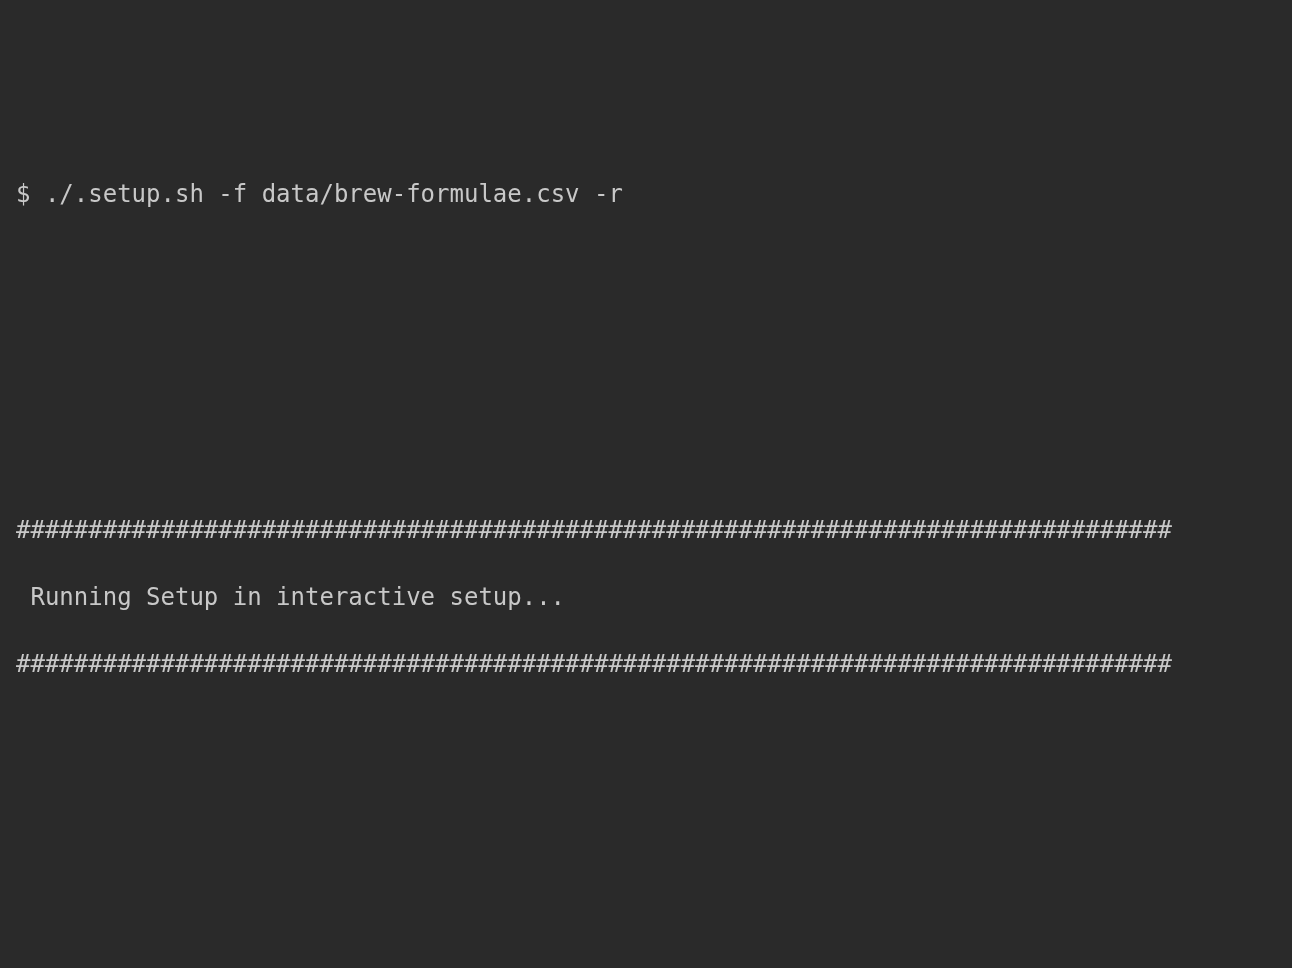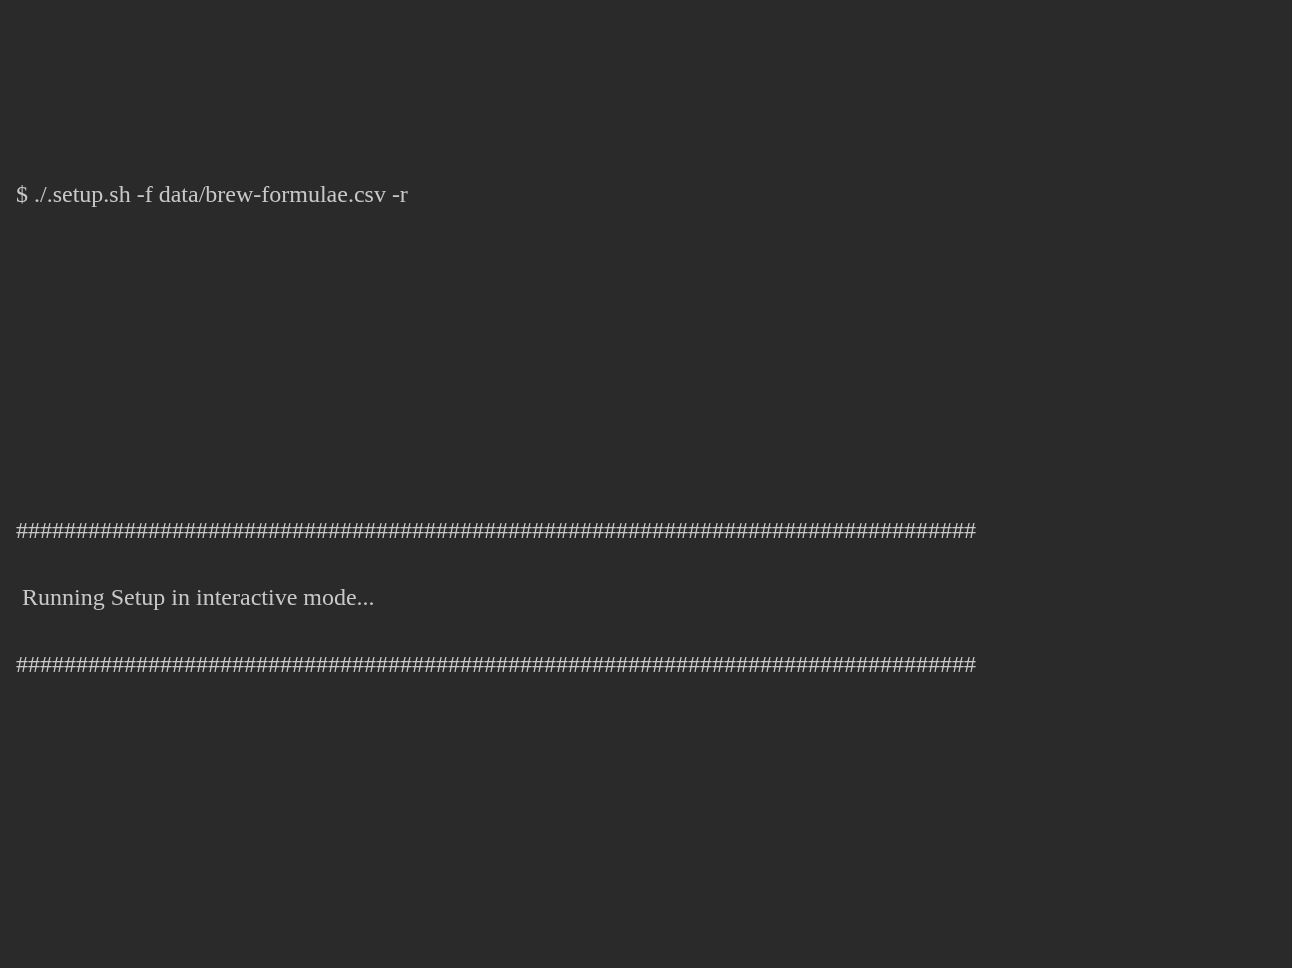--- a/index.html
+++ b/index.html
@@ -14,42 +14,41 @@
       font-size: 24px;
       line-height: 1.4;
       padding: 10px 16px;
       width: 1292px;
       height: 968px;
       overflow: hidden;
       white-space: pre;
     }
     .line {
       display: block;
-      font-family: Liberation Serif, serif;
     }
     .prompt-symbol {
       color: #c8c8c8;
     }
     .blank {
       height: 33.6px;
     }
   </style>
 </head>
 <body>
 
 
 
 <div>
 <span class="line"><span class="prompt-symbol">$ </span><span>./.setup.sh -f data/brew-formulae.csv -r</span></span>
 <div class="blank"></div>
 <div class="blank"></div>
 <div class="blank"></div>
 <div class="blank"></div>
 <span class="line">################################################################################</span>
-<span class="line"> Running Setup in interactive mode...</span>
+<span class="line"> Running Setup in interactive setup...</span>
 <span class="line">################################################################################</span>
 <div class="blank"></div>
 <div class="blank"></div>
 <div class="blank"></div>
 <div class="blank"></div>
 
 
 
 
 

